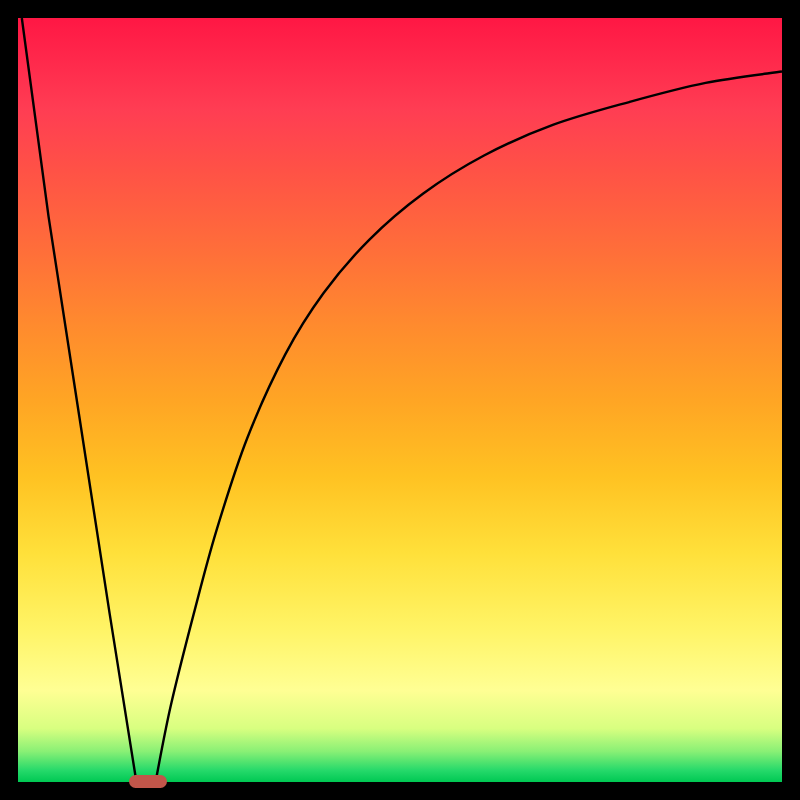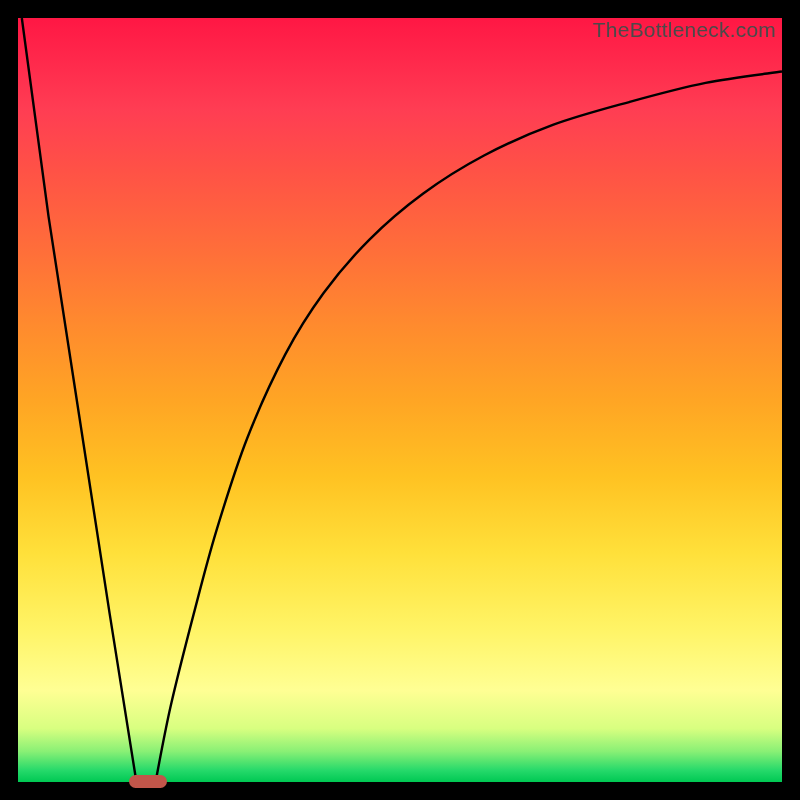--- a/index.html
+++ b/index.html
@@ -67,21 +67,20 @@
     background: #c1564a;
     bottom: -6px;
   }
 </style>
 </head>
 <body>
 
 <div class="frame">
   <div class="plot-area">
 
-    <div class="watermark">TheBottleneck.com</div>
 
     <svg class="curves" viewBox="0 0 764 764" preserveAspectRatio="none">
       <path d="M3.82 0.00 L30.56 198.64 L61.12 397.28 L91.68 595.92 L118.42 764.00" id="path-left" stroke="#000" stroke-width="2.4" fill="none"></path>
       <path d="M137.52 764.00 C140.07 751.27 146.43 715.61 152.80 687.60 C159.17 659.59 168.08 625.21 175.72 595.92 C183.36 566.63 189.73 541.17 198.64 511.88 C207.55 482.59 217.74 449.49 229.20 420.20 C240.66 390.91 254.67 360.35 267.40 336.16 C280.13 311.97 291.59 294.14 305.60 275.04 C319.61 255.94 334.89 238.11 351.44 221.56 C367.99 205.01 385.82 189.73 404.92 175.72 C424.02 161.71 444.39 148.98 466.04 137.52 C487.69 126.06 510.61 115.87 534.80 106.96 C558.99 98.05 585.73 91.04 611.20 84.04 C636.67 77.04 662.13 70.03 687.60 64.94 C713.07 59.85 751.27 55.39 764.00 53.48" id="path-right" stroke="#000" stroke-width="2.4" fill="none"></path>
     </svg>
 
     <div class="marker" id="marker" style="left: 110.78px; width: 38.2px;"></div>
   </div>
 </div>
 

